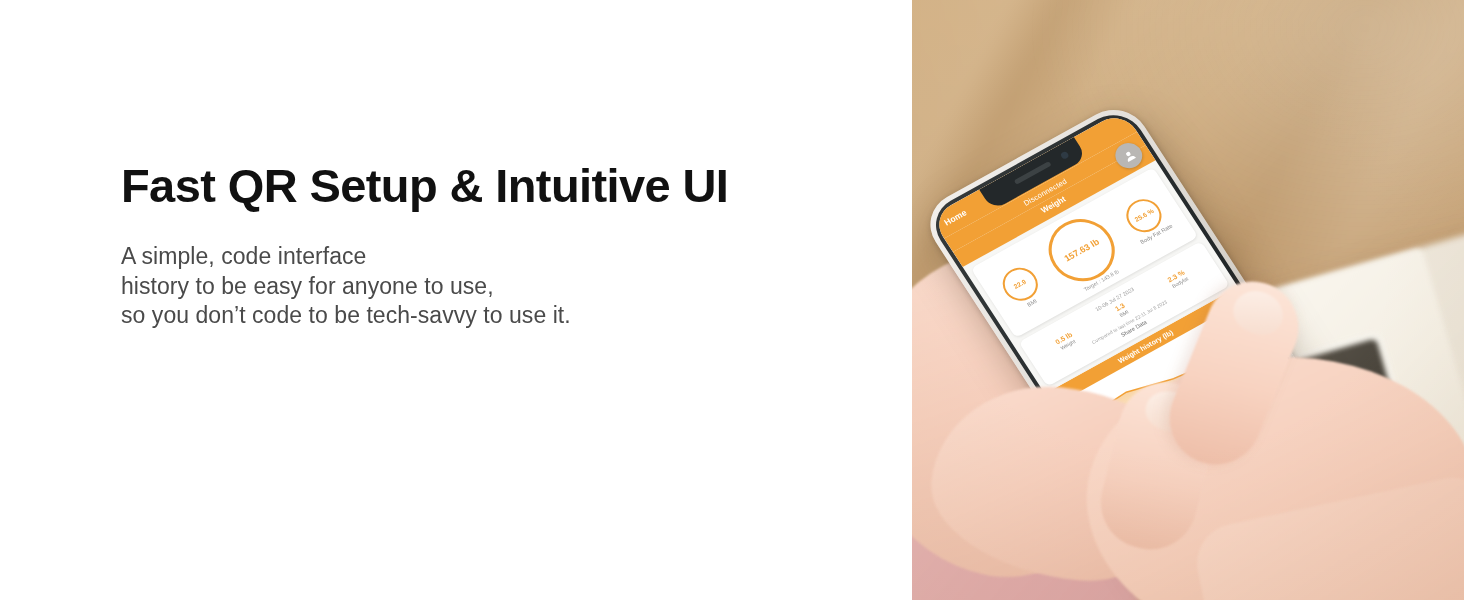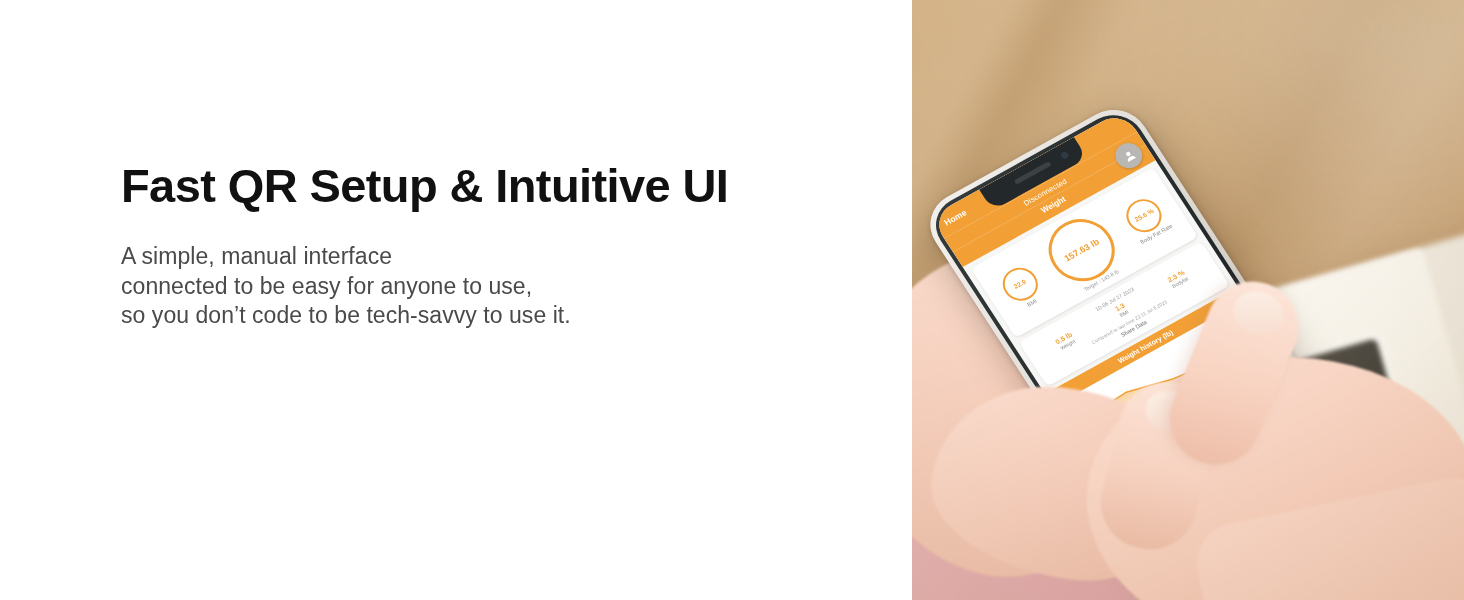--- a/index.html
+++ b/index.html
@@ -443,22 +443,22 @@
 
 <div class="banner">
 
   <section class="copy-panel">
     <div class="copy-inner">
 
       <h1 class="headline">Fast QR Setup &amp; Intuitive UI</h1>
 
 
       <p class="para para-2">
-        <span class="line">A simple, manual interface</span>
-        <span class="line">connected to be easy for anyone to use,</span>
+        <span class="line">A simple, code interface</span>
+        <span class="line">history to be easy for anyone to use,</span>
         <span class="line">so you don’t code to be tech-savvy to use it.</span>
       </p>
 
     </div>
   </section>
 
   <section class="photo-panel">
 
     <div class="floor"></div>
     <div class="floor-shade"></div>

